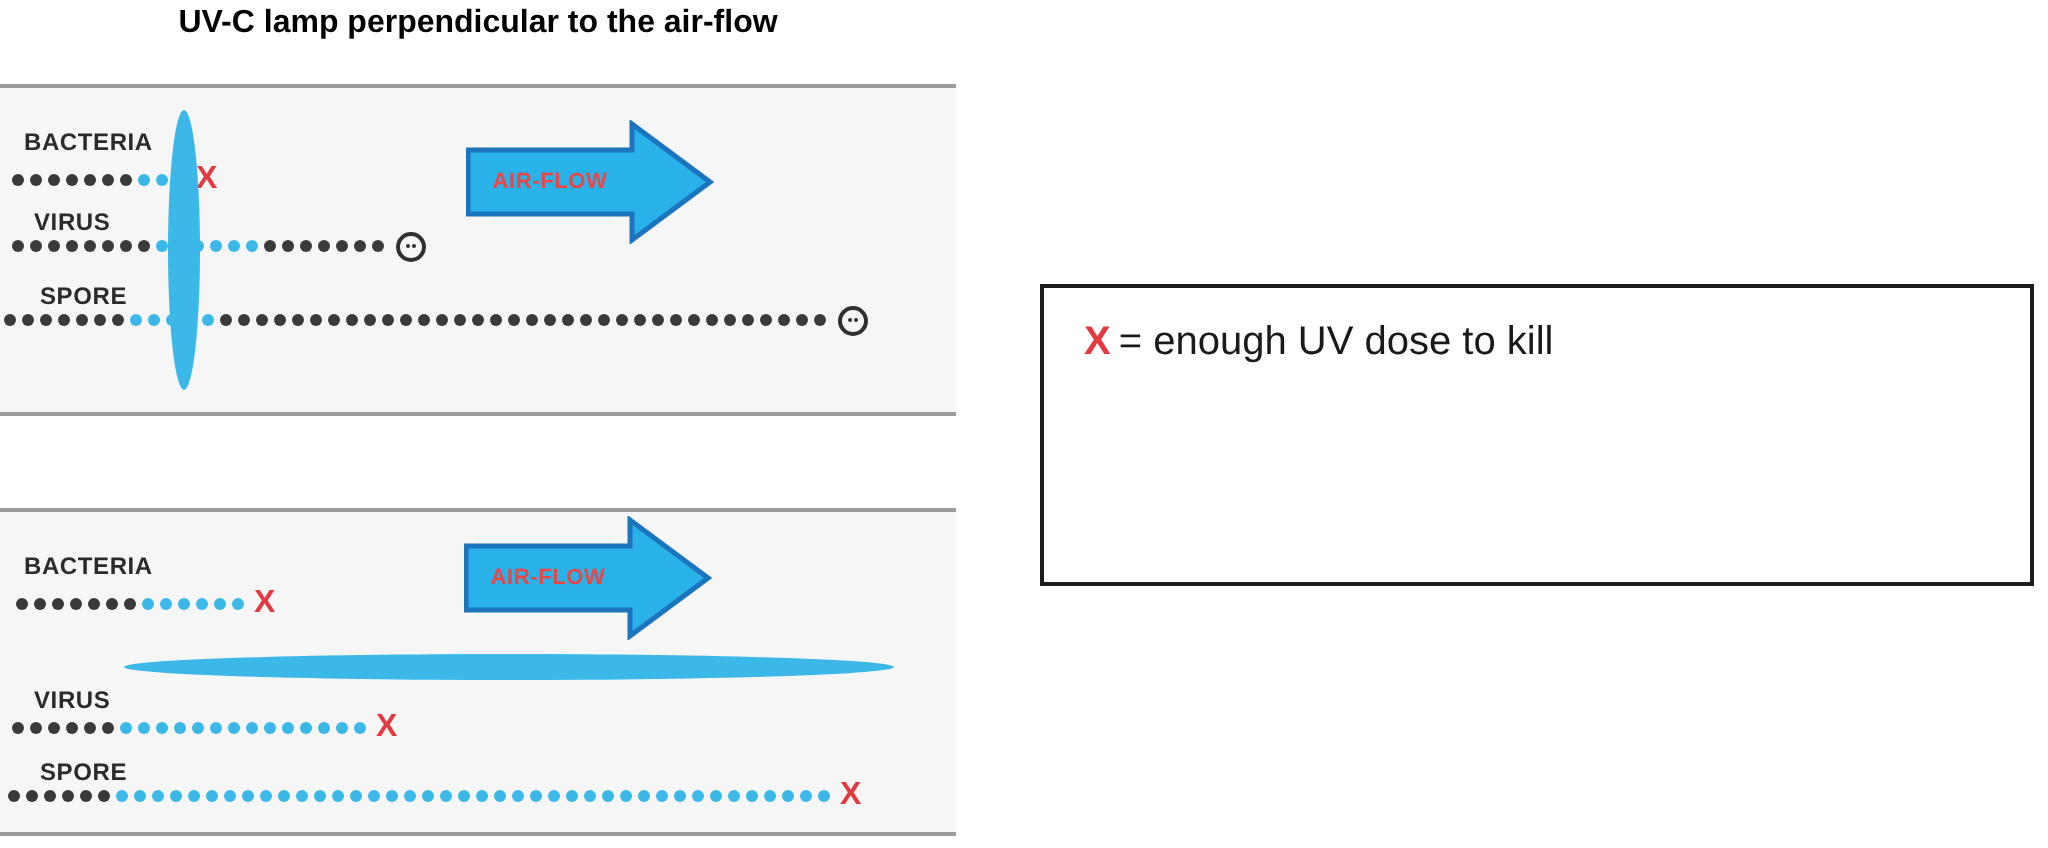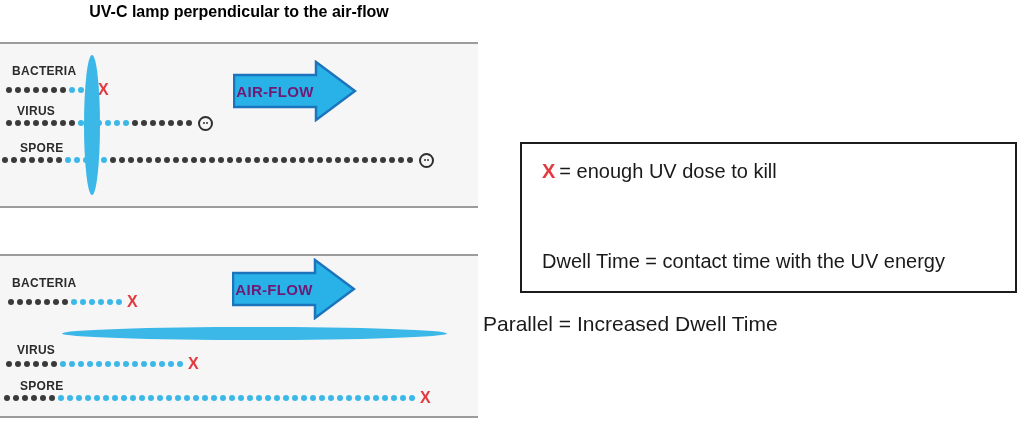--- a/index.html
+++ b/index.html
@@ -59,21 +59,21 @@
   #lamp-par  { left:62px; top:327px; width:385px; height:13px; }
 
   
   .arrow { position:absolute; width:124px; height:62px; }
   #arrow1 { left:233px; top:60px; }
   #arrow2 { left:232px; top:258px; }
   .arrow svg { position:absolute; left:0; top:0; }
   .arrow .aflabel {
     position:absolute; left:0; top:0; width:84px; height:62px;
     display:flex; align-items:center; justify-content:center;
-    font-size:15px; font-weight:bold; color:#701a75; letter-spacing:0.3px;
+    font-size:11px; font-weight:bold; color:#ef4444; letter-spacing:0.3px;
   }
 
   
   .caption { position:absolute; font-size:21px; color:#1a1a1a; }
   #cap-perp { left:484px; top:103px; }
   #cap-par  { left:483px; top:312px; }
 
   #legend-box {
     position:absolute; left:520px; top:142px; width:497px; height:151px;
     border:2px solid #1c1c1c; background:#fff;
@@ -300,20 +300,16 @@
       <polygon points="1,15 83,15 83,2 122,31 83,60 83,47 1,47" fill="#29b2e8" stroke="#1c75bc" stroke-width="2.5" stroke-linejoin="miter"></polygon>
     </svg>
     <span class="aflabel">AIR-FLOW</span>
   </div>
 
 
   <div id="legend-box">
     <div class="legend-item" id="li0">
       <span class="legend-sym red">X</span><span class="legend-text">= enough UV dose to kill</span>
     </div>
-    <div class="legend-item" id="li2">
-      <span class="legend-text">Dwell Time = contact time with the UV energy</span>
-    </div>
   </div>
 
-  <div class="caption" id="cap-par">Parallel = Increased Dwell Time</div>
 
 </div>
 
 </body></html>

